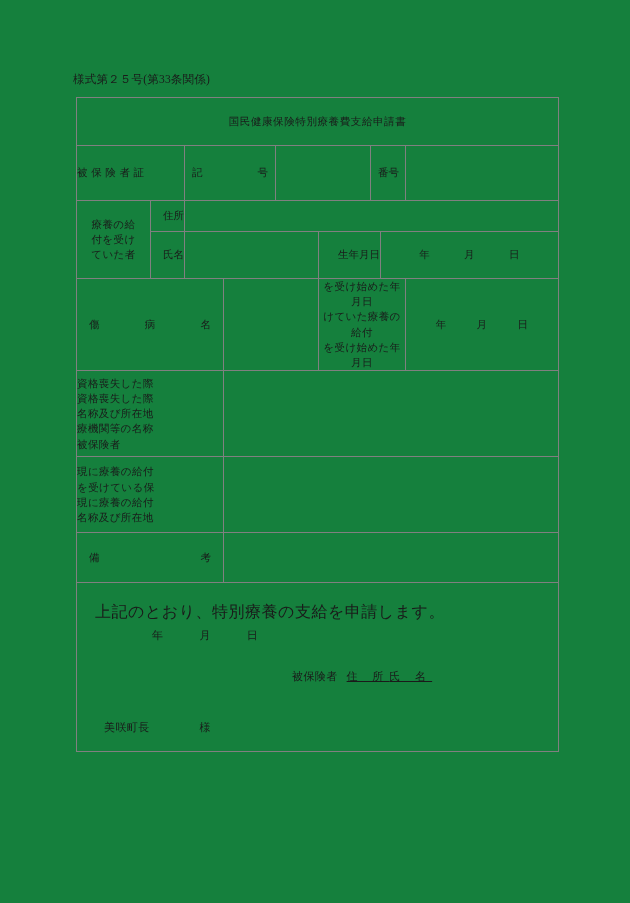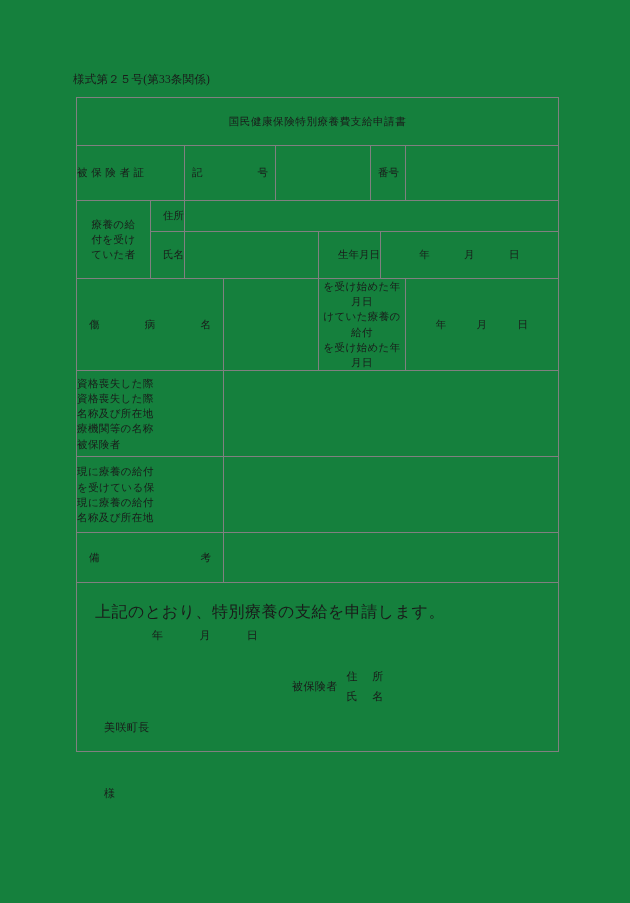--- a/index.html
+++ b/index.html
@@ -131,36 +131,36 @@
     align-items: center;
     font-size: 11px;
     white-space: nowrap;
   }
   .sig-label {
     letter-spacing: 0.4px;
     padding-right: 9px;
   }
   .sig-fields {
     display: flex;
-    flex-direction: column;
+    flex-direction: row;
     line-height: 1.75;
+    text-decoration: underline;
   }
   .sig-fields span {
     letter-spacing: 6px;
   }
   .addressee {
     position: absolute;
     left: 27px;
     top: 137px;
     font-size: 11px;
     display: flex;
     gap: 50px;
     white-space: nowrap;
     letter-spacing: 0.4px;
-    flex-direction: column;
   }
 </style>
 </head>
 <body>
 
 <div class="page">
 
   <div class="form-number">様式第２５号(第33条関係)</div>
 
   <table class="form">

